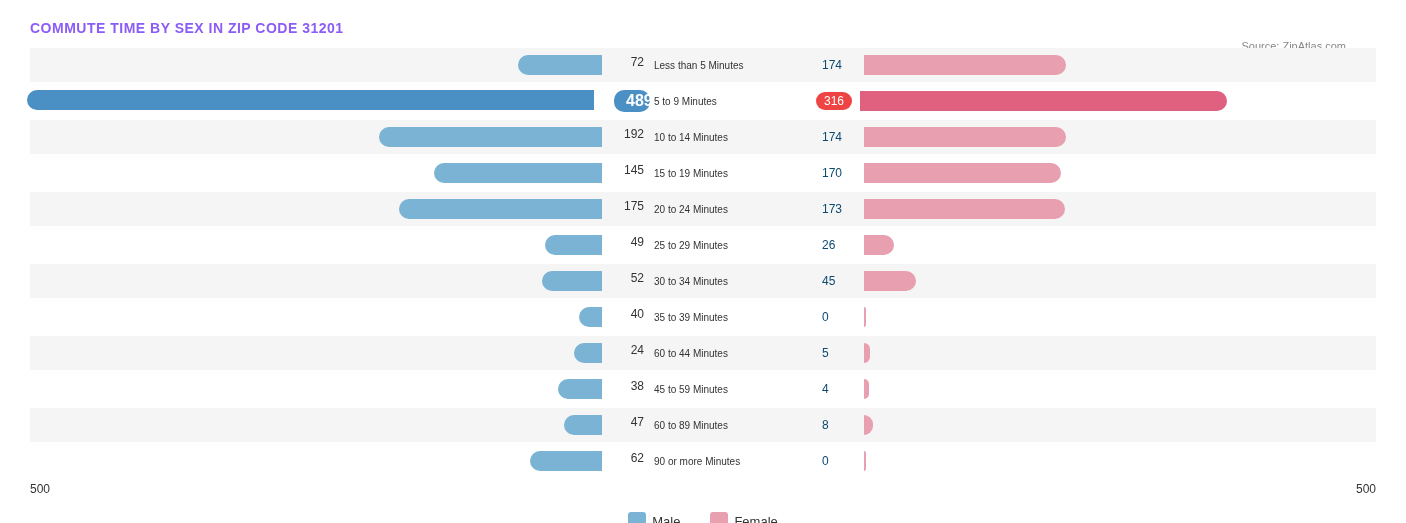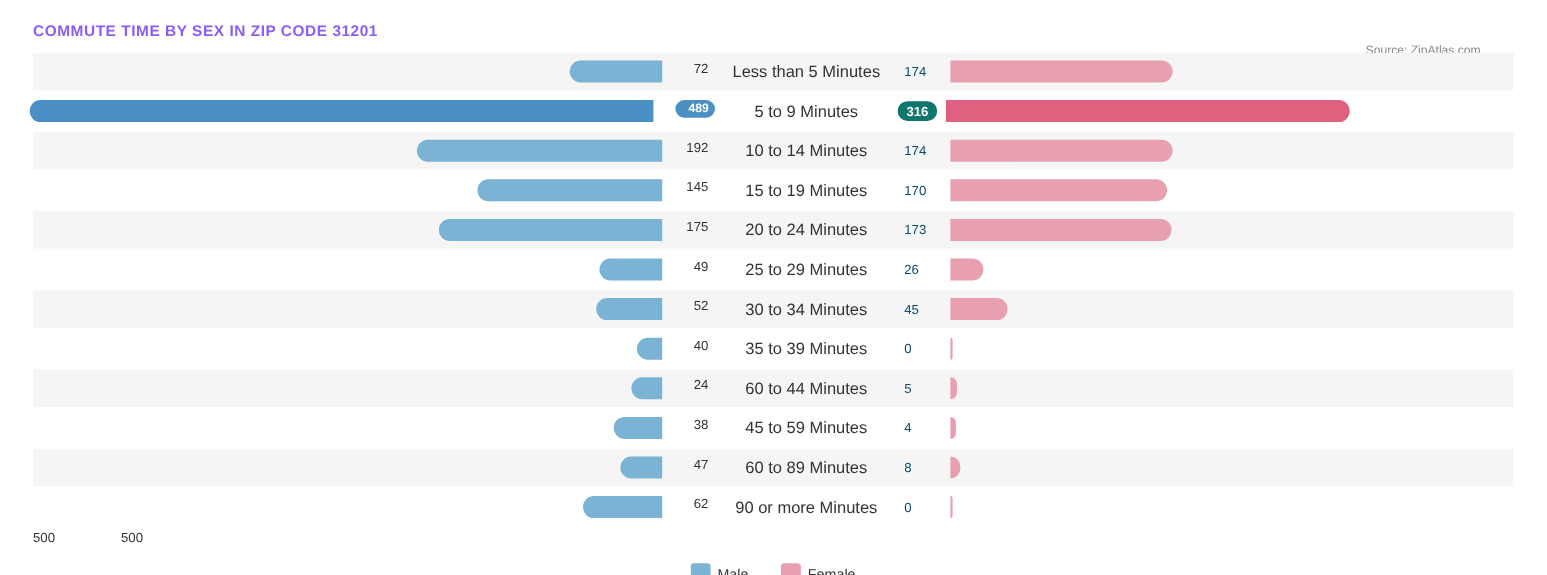--- a/index.html
+++ b/index.html
@@ -64,22 +64,21 @@
     }
     .male-bar {
       height: 20px;
       background: #7ab3d4;
       border-radius: 10px 0 0 10px;
       min-width: 2px;
     }
     .label-section {
       width: 166px;
       flex-shrink: 0;
-      text-align: center;
-      font-size: 15px;
+      font-size: 10px;
       color: #333;
       padding: 0 4px;
       z-index: 2;
     }
     .right-section {
       display: flex;
       align-items: center;
       width: 620px;
       flex-shrink: 0;
     }
@@ -123,20 +122,21 @@
       align-items: center;
       gap: 6px;
     }
     .legend-swatch {
       width: 18px;
       height: 18px;
       border-radius: 3px;
     }
     .axis-labels {
       display: flex;
+      justify-content: space-between;
       margin-top: 4px;
       padding: 0 0;
     }
     .axis-label {
       font-size: 12px;
       color: #333;
       width: 50px;
     }
     .axis-label-right {
       text-align: right;
@@ -163,25 +163,25 @@
         <div class="female-bar-container">
           <div class="female-bar" style="width:202px;background:#e8a0b0;"></div>
         </div>
       </div>
     </div>
       <div class="row row-highlight">
       <div class="left-section">
         <div class="male-bar-container">
           <div class="male-bar" style="width:567px;background:#4a90c4;border-radius:10px 0 0 10px;"></div>
         </div>
-        <span style="background:#4a90c4;color:#fff;border-radius:10px;padding:2px 12px;font-weight:bold;font-size:11px;margin-left:18px;min-width:36px;text-align:center;">489</span>
+        <span style="background:#4a90c4;color:#fff;border-radius:10px;padding:2px 12px;font-weight:bold;font-size:16px;margin-left:18px;min-width:36px;text-align:center;">489</span>
       </div>
       <div class="label-section">5 to 9 Minutes</div>
       <div class="right-section">
-        <span style="background:#0f766e;color:#fff;border-radius:10px;padding:2px 8px;font-weight:bold;font-size:12px;margin-right:6px;min-width:36px;text-align:left;">316</span>
+        <span style="background:#ef4444;color:#fff;border-radius:10px;padding:2px 8px;font-weight:normal;font-size:12px;margin-right:6px;min-width:36px;text-align:left;">316</span>
         <div class="female-bar-container">
           <div class="female-bar" style="width:367px;background:#e06080;border-radius:0 10px 10px 0;"></div>
         </div>
       </div>
     </div>
       <div class="row">
       <div class="left-section">
         <div class="male-bar-container">
           <div class="male-bar" style="width:223px;background:#7ab3d4;"></div>
         </div>

